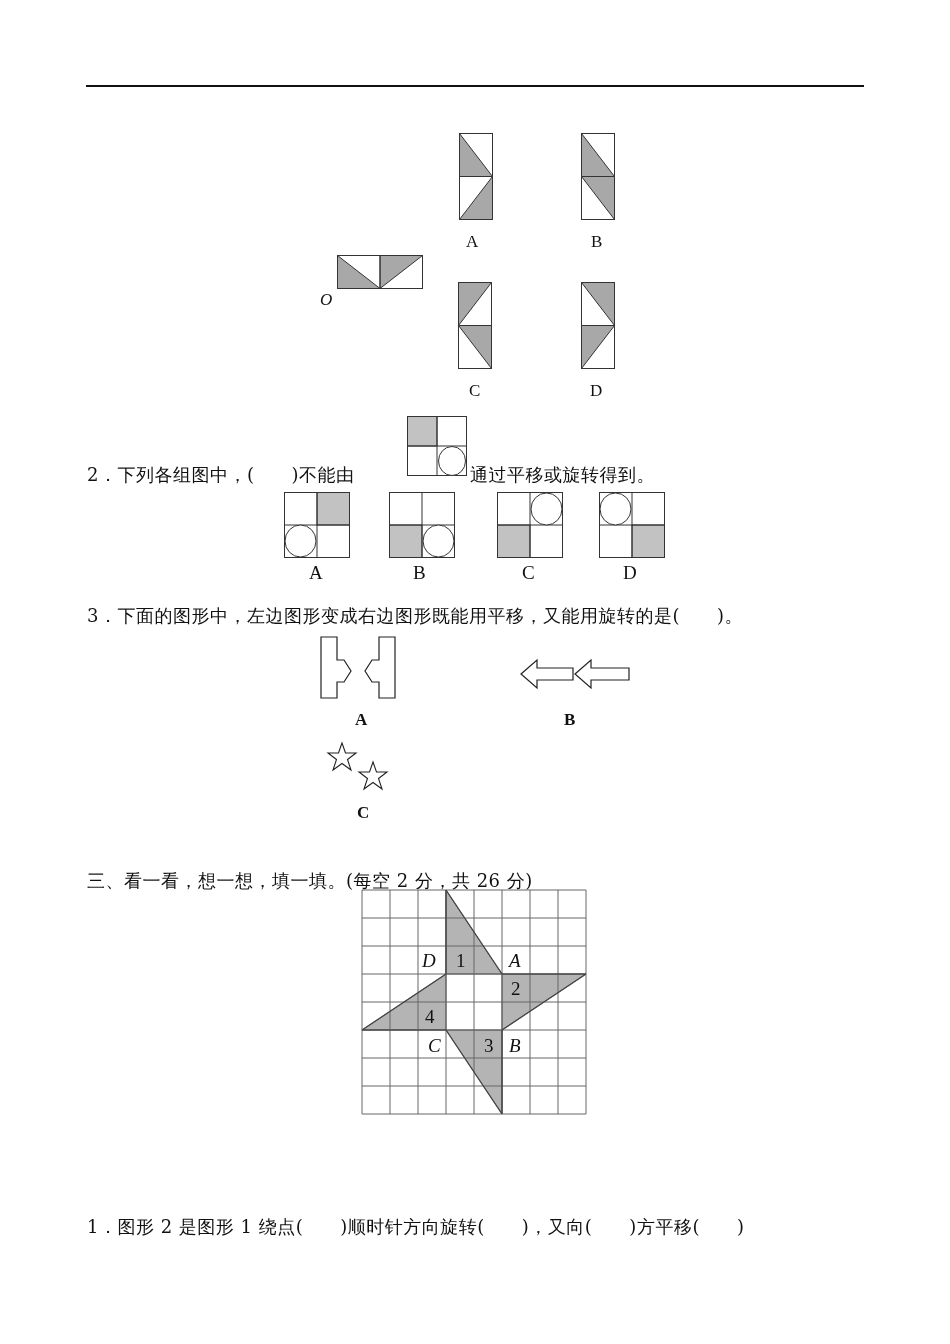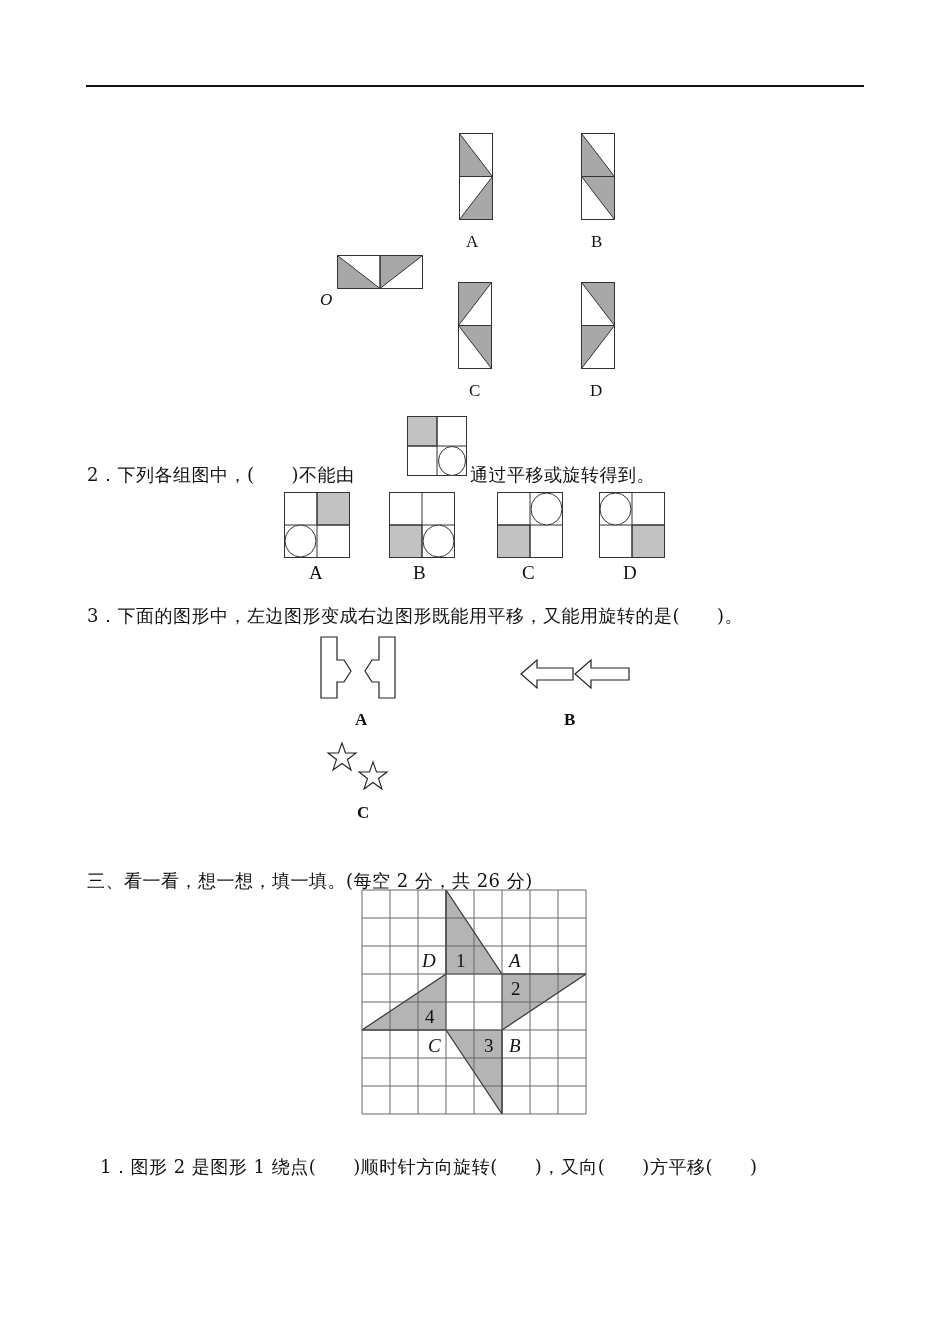--- a/index.html
+++ b/index.html
@@ -169,13 +169,13 @@
 
 <span class="label italic" style="left:422px;top:950px;font-size:19px;">D</span>
 <span class="label italic" style="left:509px;top:950px;font-size:19px;">A</span>
 <span class="label italic" style="left:509px;top:1035px;font-size:19px;">B</span>
 <span class="label italic" style="left:428px;top:1035px;font-size:19px;">C</span>
 <span class="label" style="left:456px;top:950px;font-size:19px;">1</span>
 <span class="label" style="left:511px;top:978px;font-size:19px;">2</span>
 <span class="label" style="left:484px;top:1035px;font-size:19px;">3</span>
 <span class="label" style="left:425px;top:1006px;font-size:19px;">4</span>
 
-<div class="qtext" style="left:87px;top:1155px;margin-left:13px;">1．图形 2 是图形 1 绕点(　　)顺时针方向旋转(　　)，又向(　　)方平移(　　)</div>
+<div class="qtext" style="left:87px;top:1215px;">1．图形 2 是图形 1 绕点(　　)顺时针方向旋转(　　)，又向(　　)方平移(　　)</div>
 
 </body></html>

